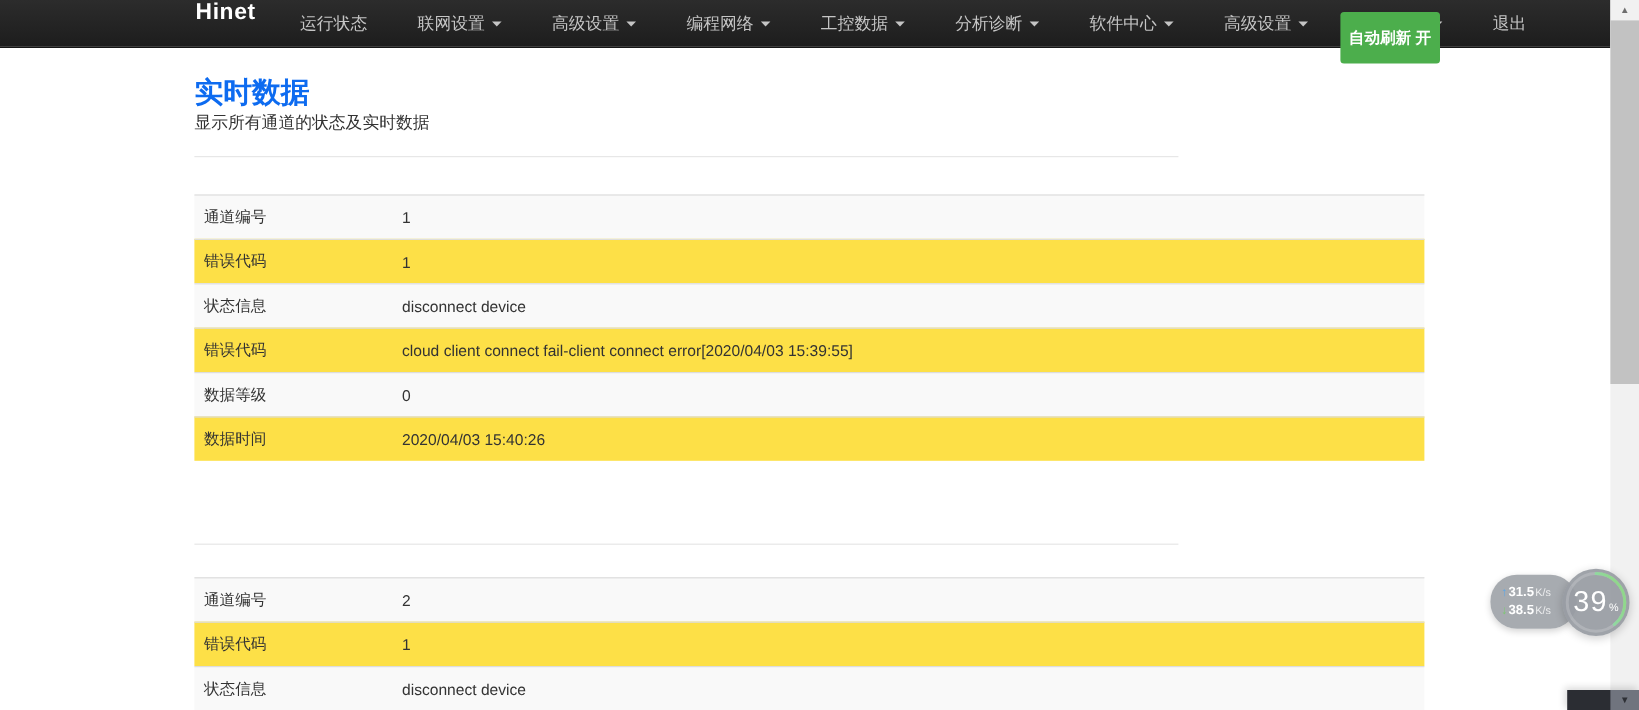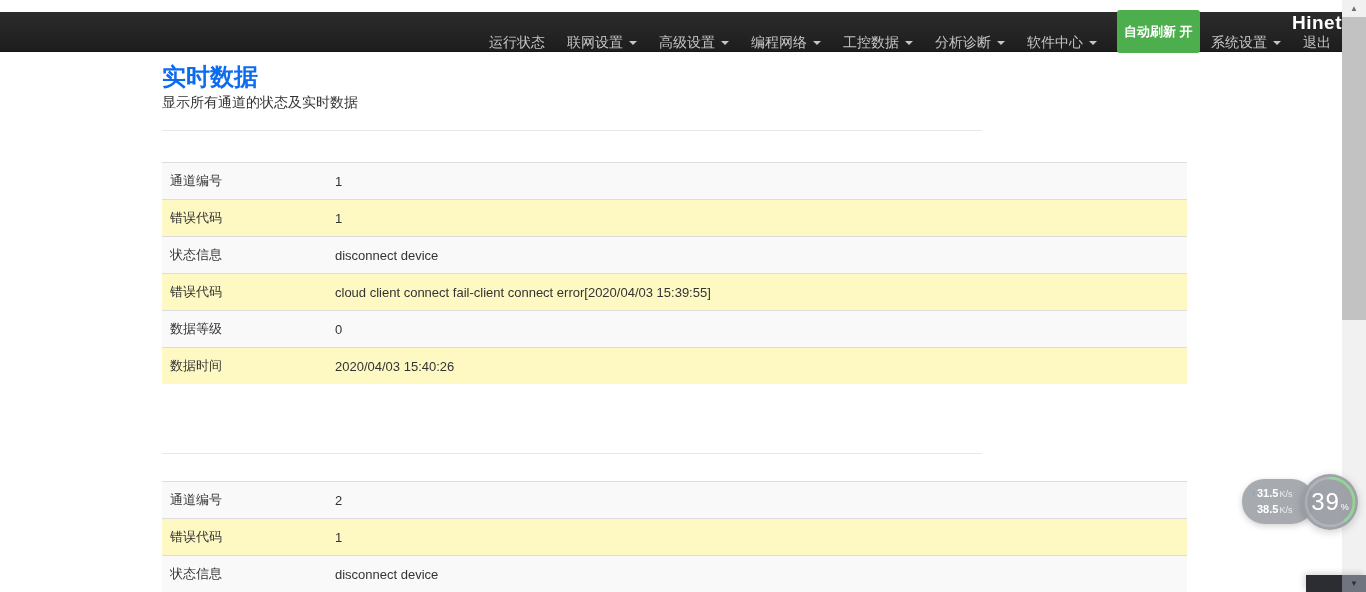--- a/index.html
+++ b/index.html
@@ -11,47 +11,47 @@
     --dark-bar:#2b2d33;
     --up-blue:#58a6e8;
     --down-green:#7bc96f;
   }
   *{box-sizing:border-box;}
   body{margin:0;font-family:"Liberation Sans","DejaVu Sans",sans-serif;background:#fff;}
   .viewport{position:relative;width:1366px;height:592px;overflow:hidden;background:#fff;}
 
   
   .navbar{
-    position:absolute;left:0;top:12px;width:1342px;height:40px;
+    position:absolute;left:0;top:0;width:1342px;height:40px;
     background:linear-gradient(#2c2c2c,#1d1d1d);
     border-bottom:1px solid #151515;
-    display:flex;align-items:flex-end;padding-left:163px;flex-direction:column;
+    display:flex;align-items:flex-start;padding-left:163px;
   }
   .brand{color:#ffffff;font-size:19px;font-weight:bold;letter-spacing:.5px;cursor:pointer;}
-  .nav-menu{display:flex;align-items:center;margin-left:26px;height:100%;}
+  .nav-menu{display:flex;align-items:center;margin-left:26px;height:100%;gap:20px;}
   .nav-item{display:flex;align-items:center;height:100%;padding:0 11px;color:var(--navbar-text);font-size:14px;cursor:pointer;white-space:nowrap;text-decoration:none;}
   .caret{display:inline-block;width:0;height:0;margin-left:6px;border-left:4px solid transparent;border-right:4px solid transparent;border-top:4px solid var(--navbar-text);}
   .auto-badge{
     position:absolute;left:1117px;top:10px;z-index:5;
     background:var(--badge-green);color:#fff;font-size:13px;font-weight:bold;
     padding:14px 7px;border-radius:3px;line-height:15px;white-space:nowrap;cursor:pointer;
   }
 
   
   .page-title{position:absolute;left:162px;top:61px;font-size:24px;font-weight:bold;color:var(--accent);}
   .page-subtitle{position:absolute;left:162px;top:94px;font-size:14px;color:#333;}
   .rule{position:absolute;left:162px;width:820px;height:0;border-top:1px solid #e7e7e7;}
   #rule-1{top:130px;}
   #rule-2{top:453px;}
 
   
   .channel-table{position:absolute;left:162px;width:1025px;}
   #channel-table-1{top:162px;}
   #channel-table-2{top:481px;}
-  .t-row{height:37px;border-top:1px solid var(--border);display:flex;align-items:center;font-size:13px;color:#333;background:#fef9c3;}
+  .t-row{height:37px;border-top:1px solid var(--border);display:flex;align-items:center;font-size:13px;color:#333;background:#fde047;}
   .t-row:nth-child(odd){background:var(--stripe);}
   .t-label{width:165px;padding-left:8px;flex:none;}
   .t-value{flex:1;padding-left:8px;}
 
   
   .scrollbar{position:absolute;left:1342px;top:0;width:24px;height:592px;background:#f1f1f1;z-index:10;}
   .sb-btn{height:17px;display:flex;align-items:center;justify-content:center;color:#6e6e6e;font-size:8px;cursor:pointer;}
   .sb-thumb{position:absolute;left:0;top:17px;width:24px;height:303px;background:#c2c2c2;cursor:pointer;}
 
   

